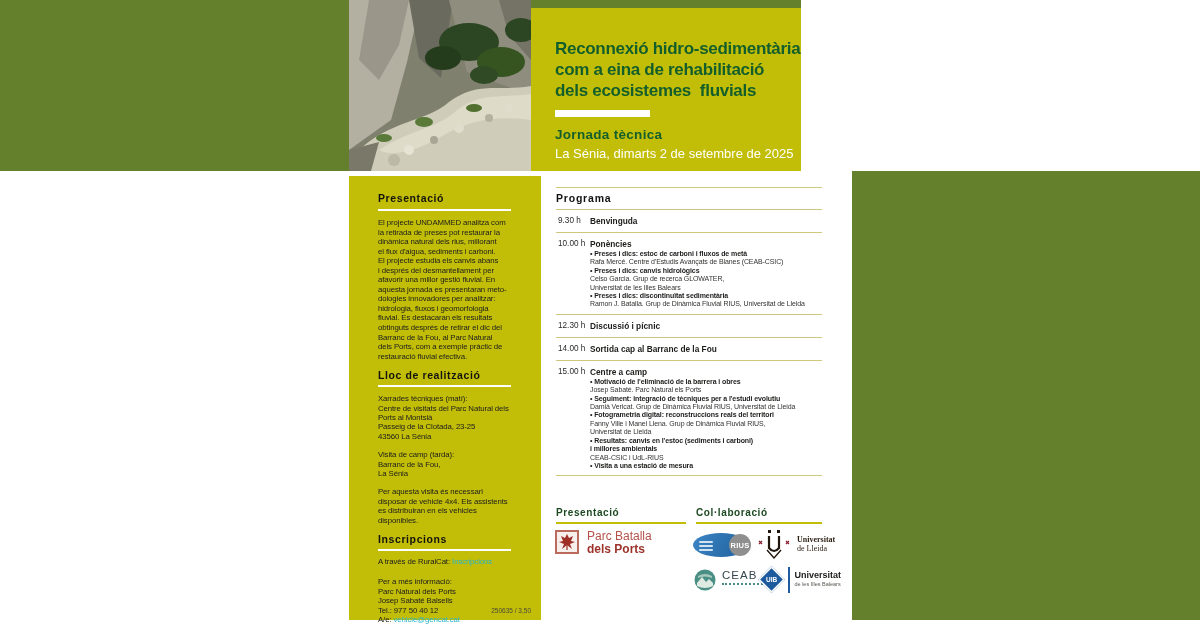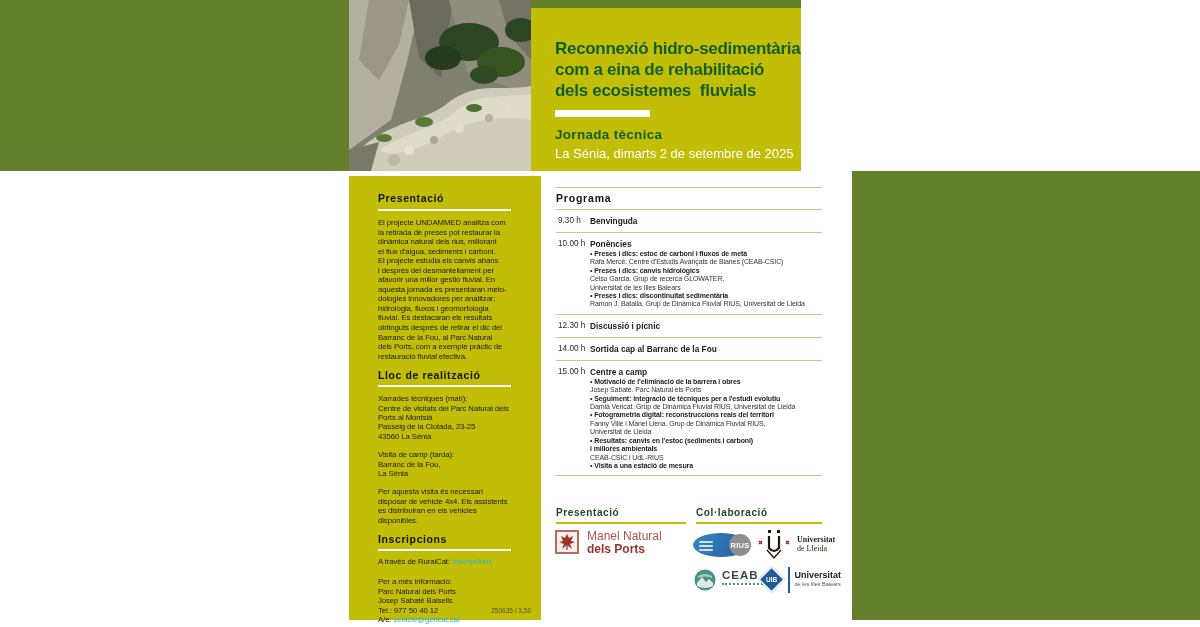--- a/index.html
+++ b/index.html
@@ -61,21 +61,21 @@
   .rius-circle{position:absolute;right:0;top:2px;width:22px;height:22px;border-radius:50%;background:#8f8f8f;
                display:flex;align-items:center;justify-content:center;font-size:7.5px;font-weight:bold;color:#fff;letter-spacing:0.3px;}
 
   .udl-logo{position:absolute;left:757px;top:528px;display:flex;align-items:center;}
   .udl-text{margin-left:6px;font-family:"Liberation Serif",serif;color:#2b1d12;line-height:9px;}
   .udl-l1{font-size:8px;font-weight:bold;}
   .udl-l2{font-size:8px;}
 
   .ceab-logo{position:absolute;left:694px;top:569px;display:flex;align-items:flex-start;}
   .ceab-text{margin-left:6px;}
-  .ceab-abbr{font-size:11.5px;font-weight:bold;color:#37474f;letter-spacing:1px;line-height:12px;}
+  .ceab-abbr{font-size:11.5px;font-weight:normal;color:#37474f;letter-spacing:1px;line-height:12px;}
   .ceab-tag{margin-top:2px;width:52px;border-top:2px dotted #4a8f85;}
 
   .uib-logo{position:absolute;left:758px;top:566px;display:flex;align-items:center;}
   .uib-diamond{width:19px;height:19px;background:#1e5a9e;transform:rotate(45deg);margin:4px;
                display:flex;align-items:center;justify-content:center;box-shadow:inset 0 0 0 1.5px #fff,inset 0 0 0 3px #1e5a9e;}
   .uib-abbr{transform:rotate(-45deg);font-size:6.5px;font-weight:bold;color:#fff;}
   .uib-sep{width:1.5px;height:26px;background:#1e5a9e;margin:0 5px 0 3px;}
   .uib-text{line-height:9px;}
   .uib-l1{font-size:9px;font-weight:bold;color:#1d1d1b;}
   .uib-l2{font-size:5.5px;color:#55554f;}
@@ -233,21 +233,21 @@
   <div class="foot-rule" style="left:696px;top:522px;width:126px;"></div>
 
   <div class="parc-logo">
     <div class="parc-box">
       <svg width="20" height="20" viewBox="0 0 20 20" style="position:absolute;left:0;top:0;">
         <path d="M10 2 L12 6 L16 4 L14 9 L18 10 L13 12 L15 17 L10 13 L5 17 L7 12 L2 10 L6 9 L4 4 L8 6 Z" fill="#9e2f27"></path>
         <rect x="9.4" y="12" width="1.2" height="6" fill="#9e2f27"></rect>
       </svg>
     </div>
     <div class="parc-text">
-      <div class="parc-l1">Manel Natural</div>
+      <div class="parc-l1">Parc Batalla</div>
       <div class="parc-l2">dels Ports</div>
     </div>
   </div>
 
   <div class="rius-logo">
     <div class="rius-ell">
       <div class="rius-bars">
           <div></div>
           <div></div>
           <div></div>

